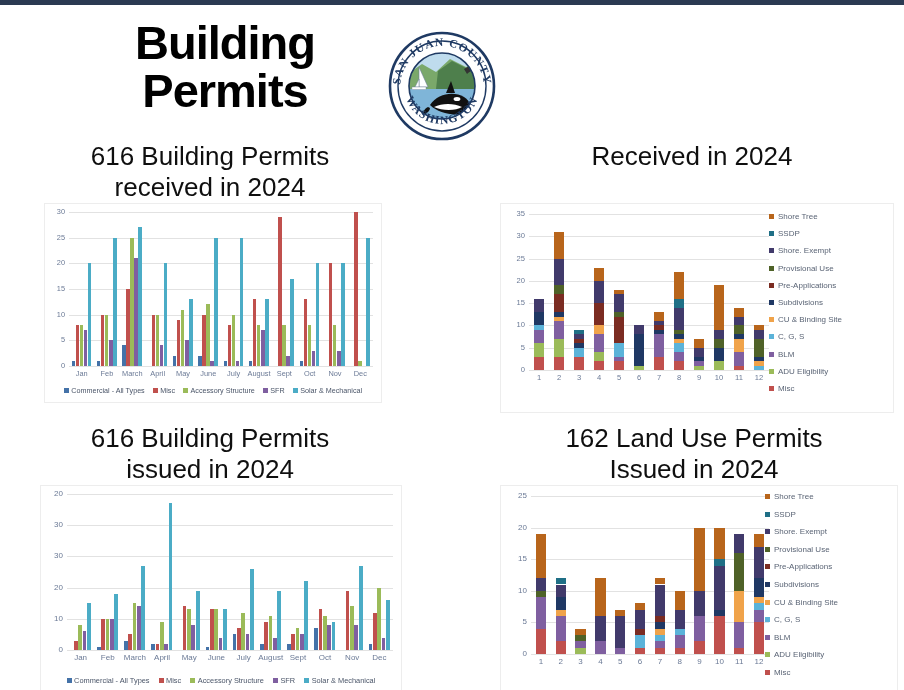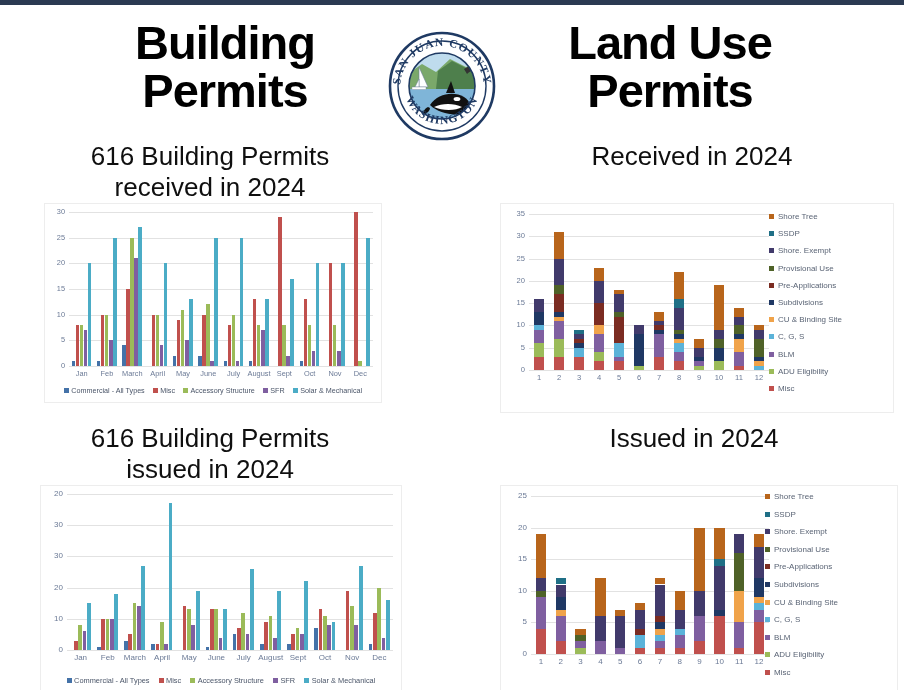--- a/index.html
+++ b/index.html
@@ -94,21 +94,20 @@
         <path id="arcBot" d="M 26 55 A 38 38 0 0 0 102 55" fill="none"></path>
         <text font-family="'Liberation Serif', serif" font-size="11.5" font-weight="bold" fill="#1f3a63" letter-spacing="1.1">
           <textPath href="#arcTop" startOffset="50%" text-anchor="middle">SAN JUAN COUNTY</textPath>
         </text>
         <text font-family="'Liberation Serif', serif" font-size="11.5" font-weight="bold" fill="#1f3a63" letter-spacing="1.3">
           <textPath href="#arcBot" startOffset="50%" text-anchor="middle">WASHINGTON</textPath>
         </text>
       </svg>
     </div>
 
-    <div class="bigtitle" id="title-right">Land Use Permits</div>
   </div>
 
   <div class="panel" id="panel-tl">
       <div class="chart-title" style="position: absolute; left: 0px; top: 0px; width: 100%; font-size: 26px; line-height: 31px;">
         <div>616 Building Permits</div>
         <div>received in 2024</div>
       </div>
       <div class="plotbox" style="position: absolute; left: 24px; top: 62px; width: 336px; height: 198px;">
         <div class="gridline" style="position: absolute; left: 24px; width: 304px; top: 162px;"></div>
         <div class="ytick" style="left: 0px; width: 20px; top: 158px; font-size: 7.4px;">0</div>
@@ -478,20 +477,21 @@
           </div>
           <div class="li">
             <span class="swatch" style="background: rgb(75, 172, 198);"></span>
             <span>Solar &amp; Mechanical</span>
           </div>
         </div>
       </div>
     </div>
   <div class="panel" id="panel-br">
       <div class="chart-title" style="position: absolute; left: 0px; top: 0px; width: 100%; font-size: 26px; line-height: 31px;">
+        <div>162 Land Use Permits</div>
         <div>Issued in 2024</div>
       </div>
       <div class="plotbox" style="position: absolute; left: 8px; top: 62px; width: 396px; height: 208px;">
         <div class="gridline" style="position: absolute; left: 30px; width: 238px; top: 168px;"></div>
         <div class="ytick" style="left: 0px; width: 26px; top: 164px; font-size: 8px;">0</div>
         <div class="gridline" style="position: absolute; left: 30px; width: 238px; top: 136.4px;"></div>
         <div class="ytick" style="left: 0px; width: 26px; top: 132.4px; font-size: 8px;">5</div>
         <div class="gridline" style="position: absolute; left: 30px; width: 238px; top: 104.8px;"></div>
         <div class="ytick" style="left: 0px; width: 26px; top: 100.8px; font-size: 8px;">10</div>
         <div class="gridline" style="position: absolute; left: 30px; width: 238px; top: 73.2px;"></div>

